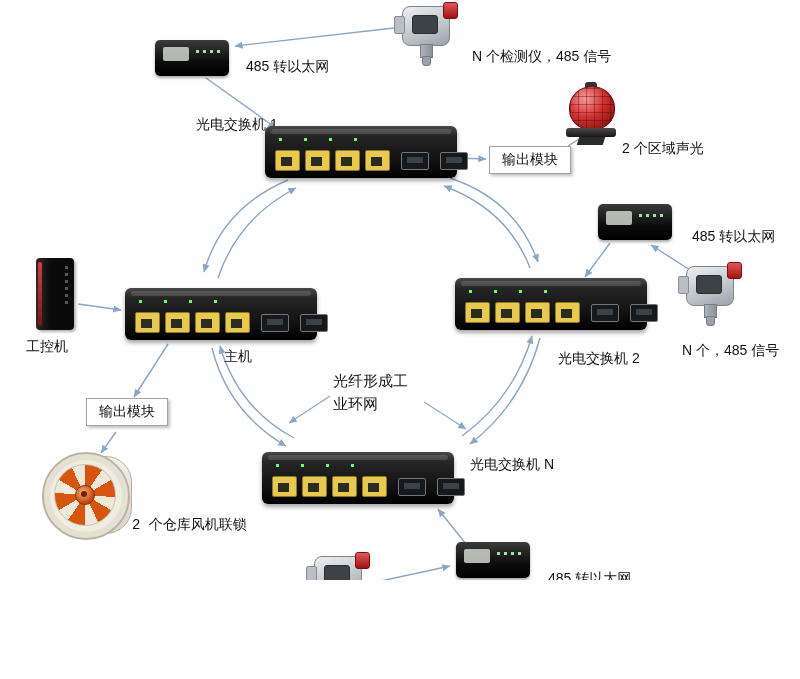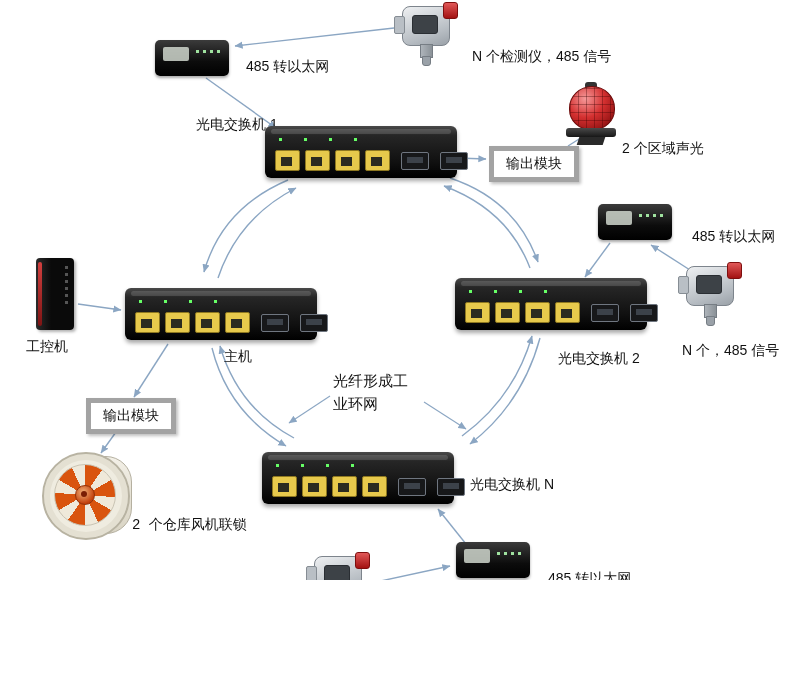--- a/index.html
+++ b/index.html
@@ -1,19 +1,19 @@
 <!DOCTYPE html>
 <html><head>
 <meta charset="utf-8">
 <style>
   html,body{margin:0;padding:0;background:#fff;}
   #canvas{position:relative;width:800px;height:580px;background:#fff;overflow:hidden;
           font-family:"Liberation Sans",sans-serif;color:#111;}
   .lbl{position:absolute;font-size:14px;white-space:nowrap;}
-  .outbox{position:absolute;background:#fff;border:5px solid #a3a3a3;box-shadow:2px 2px 3px rgba(0,0,0,.25);
+  .outbox{position:absolute;background:#fff;border:1px solid #a3a3a3;box-shadow:2px 2px 3px rgba(0,0,0,.25);
           padding:4px 12px;font-size:14px;}
   .wires{position:absolute;left:0;top:0;}
 
   
   .sw{position:absolute;width:192px;height:52px;border-radius:6px;
       background:linear-gradient(180deg,#4a4a4a 0%,#262626 18%,#101010 70%,#000 100%);
       box-shadow:0 3px 4px rgba(0,0,0,.35);}
   .sw .topline{position:absolute;left:6px;right:6px;top:3px;height:5px;background:rgba(255,255,255,.14);border-radius:3px;}
   .sw .leds{position:absolute;left:14px;top:12px;width:100px;height:3px;
       background:repeating-linear-gradient(90deg,#6f6 0 3px,transparent 3px 25px);}
@@ -225,21 +225,21 @@
     <div class="leds"></div>
     <div class="sw-ports">
         <div class="rj45"></div>
         <div class="rj45"></div>
         <div class="rj45"></div>
         <div class="rj45"></div>
         <div class="sfp"></div>
         <div class="sfp"></div>
       </div>
   </div>
-  <div class="lbl" style="left:470px;top:476px;">光电交换机 N</div>
+  <div class="lbl" style="left:470px;top:456px;">光电交换机 N</div>
 
   <div class="conv" style="left:456px;top:542px;">
     <div class="tag"></div>
     <div class="pins"></div>
   </div>
   <div class="lbl" style="left:548px;top:570px;">485 转以太网</div>
 
   <div class="det" style="left:308px;top:552px;">
     <div class="head"></div>
     <div class="screen"></div>

